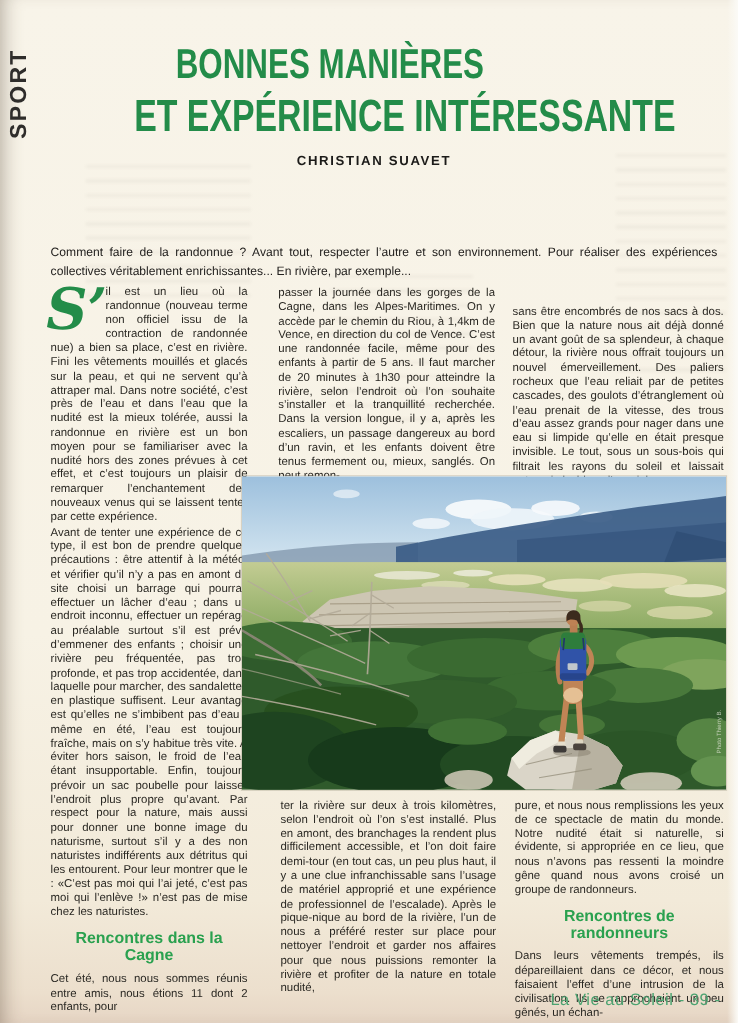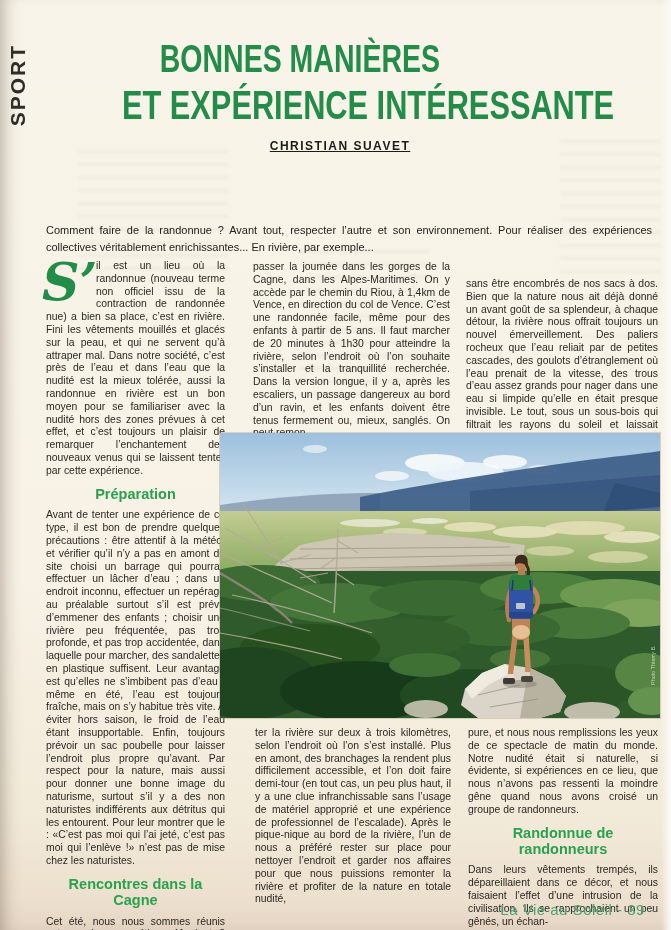--- a/index.html
+++ b/index.html
@@ -18,21 +18,21 @@
     writing-mode:vertical-rl;transform:rotate(180deg);
     font-size:21px;font-weight:bold;letter-spacing:2px;color:#2f2d2b;
   }
   .hgroup{position:absolute;left:40px;top:40px;width:600px;text-align:center;color:#238c49;}
   .t1,.t2,.t3{font-weight:bold;line-height:1;}
   .t1 span,.t2 span,.t3 span{display:inline-block;transform:scaleX(.85);transform-origin:center;white-space:nowrap;}
   .t1{font-size:61px;margin-bottom:7px;}
   .t2{font-size:38px;margin-bottom:7px;position:relative;left:-40px;}
   .t2 span,.t3 span{transform:scaleX(.75);}
   .t3{font-size:41px;}
-  .author{margin-top:13px;font-size:12px;font-weight:bold;letter-spacing:1.5px;color:#1c1b19;text-decoration:underline;}
+  .author{margin-top:13px;font-size:12px;font-weight:bold;letter-spacing:1.5px;color:#1c1b19;}
   .intro{
     position:absolute;left:46px;top:222px;width:606px;
     font-size:11px;line-height:17px;color:#23211f;text-align:justify;
   }
   .col{position:absolute;font-size:10.4px;line-height:12.8px;text-align:justify;color:#2a2823;}
   .col p{margin:0 0 1px 0;hyphens:auto;-webkit-hyphens:auto;}
   .col1{left:46px;top:260px;width:179px;}
   .col2a{left:253px;top:261px;width:197px;height:172px;overflow:hidden;}
   .col3a{left:466px;top:278px;width:192px;height:175px;overflow:hidden;}
   .col2b{left:255px;top:727px;width:196px;}
@@ -70,41 +70,40 @@
   <div class="hgroup">
     <div class="t2"><span>BONNES MANIÈRES</span></div>
     <div class="t3"><span>ET EXPÉRIENCE INTÉRESSANTE</span></div>
     <div class="author">CHRISTIAN SUAVET</div>
   </div>
 
   <div class="intro">Comment faire de la randonnue ? Avant tout, respecter l’autre et son environnement. Pour réaliser des expériences collectives véritablement enrichissantes... En rivière, par exemple...</div>
 
   <div class="col col1">
     <p><span class="dropcap">S’</span><span>il est un lieu où la randonnue (nouveau terme non officiel issu de la contraction de randonnée nue) a bien sa place, c’est en rivière. Fini les vêtements mouillés et glacés sur la peau, et qui ne servent qu’à attraper mal. Dans notre société, c’est près de l’eau et dans l’eau que la nudité est la mieux tolérée, aussi la randonnue en rivière est un bon moyen pour se familiariser avec la nudité hors des zones prévues à cet effet, et c’est toujours un plaisir de remarquer l’enchantement des nouveaux venus qui se laissent tenter par cette expérience.</span></p>
-    <div class="greenhead">Préparation</div>
     <p>Avant de tenter une expérience de ce type, il est bon de prendre quelques précautions : être attentif à la météo, et vérifier qu’il n’y a pas en amont du site choisi un barrage qui pourrait effectuer un lâcher d’eau ; dans un endroit inconnu, effectuer un repérage au préalable surtout s’il est prévu d’emmener des enfants ; choisir une rivière peu fréquentée, pas trop profonde, et pas trop accidentée, dans laquelle pour marcher, des sandalettes en plastique suffisent. Leur avantage est qu’elles ne s’imbibent pas d’eau ; même en été, l’eau est toujours fraîche, mais on s’y habitue très vite. A éviter hors saison, le froid de l’eau étant insupportable. Enfin, toujours prévoir un sac poubelle pour laisser l’endroit plus propre qu’avant. Par respect pour la nature, mais aussi pour donner une bonne image du naturisme, surtout s’il y a des non naturistes indifférents aux détritus qui les entourent. Pour leur montrer que le : «C’est pas moi qui l’ai jeté, c’est pas moi qui l’enlève !» n’est pas de mise chez les naturistes.</p>
     <div class="greenhead">Rencontres dans la Cagne</div>
     <p>Cet été, nous nous sommes réunis entre amis, nous étions 11 dont 2 enfants, pour</p>
   </div>
 
   <div class="col col2a">
     <p>passer la journée dans les gorges de la Cagne, dans les Alpes-Maritimes. On y accède par le chemin du Riou, à 1,4km de Vence, en direction du col de Vence. C’est une randonnée facile, même pour des enfants à partir de 5 ans. Il faut marcher de 20 minutes à 1h30 pour atteindre la rivière, selon l’endroit où l’on souhaite s’installer et la tranquillité recherchée. Dans la version longue, il y a, après les escaliers, un passage dangereux au bord d’un ravin, et les enfants doivent être tenus fermement ou, mieux, sanglés. On peut remon-</p>
   </div>
 
   <div class="col col3a">
     <p>sans être encombrés de nos sacs à dos. Bien que la nature nous ait déjà donné un avant goût de sa splendeur, à chaque détour, la rivière nous offrait toujours un nouvel émerveillement. Des paliers rocheux que l’eau reliait par de petites cascades, des goulots d’étranglement où l’eau prenait de la vitesse, des trous d’eau assez grands pour nager dans une eau si limpide qu’elle en était presque invisible. Le tout, sous un sous-bois qui filtrait les rayons du soleil et laissait entrevoir le bleu d’un ciel sans nuages. Nous buvions cette eau</p>
   </div>
 
   <div class="col col2b">
     <p>ter la rivière sur deux à trois kilomètres, selon l’endroit où l’on s’est installé. Plus en amont, des branchages la rendent plus difficilement accessible, et l’on doit faire demi-tour (en tout cas, un peu plus haut, il y a une clue infranchissable sans l’usage de matériel approprié et une expérience de professionnel de l’escalade). Après le pique-nique au bord de la rivière, l’un de nous a préféré rester sur place pour nettoyer l’endroit et garder nos affaires pour que nous puissions remonter la rivière et profiter de la nature en totale nudité,</p>
   </div>
 
   <div class="col col3b">
-    <p>pure, et nous nous remplissions les yeux de ce spectacle de matin du monde. Notre nudité était si naturelle, si évidente, si expériences en ce lieu, que nous n’avons pas ressenti la moindre gêne quand nous avons croisé un groupe de randonneurs.</p>
-    <div class="greenhead">Randonnue de randonneurs</div>
+    <p>pure, et nous nous remplissions les yeux de ce spectacle de matin du monde. Notre nudité était si naturelle, si évidente, si appropriée en ce lieu, que nous n’avons pas ressenti la moindre gêne quand nous avons croisé un groupe de randonneurs.</p>
+    <div class="greenhead">Rencontres de randonneurs</div>
     <p>Dans leurs vêtements trempés, ils dépareillaient dans ce décor, et nous faisaient l’effet d’une intrusion de la civilisation. Ils se rapprochaient un peu gênés, un échan-</p>
   </div>
 
   <div class="photo">
     <svg viewBox="0 0 440 285" preserveAspectRatio="none">
       <defs>
         <linearGradient id="sky" x1="0" y1="0" x2="0" y2="1">
           <stop offset="0" stop-color="#9dc0dd"></stop>
             <stop offset="1" stop-color="#dcebf3"></stop>
         </linearGradient>

